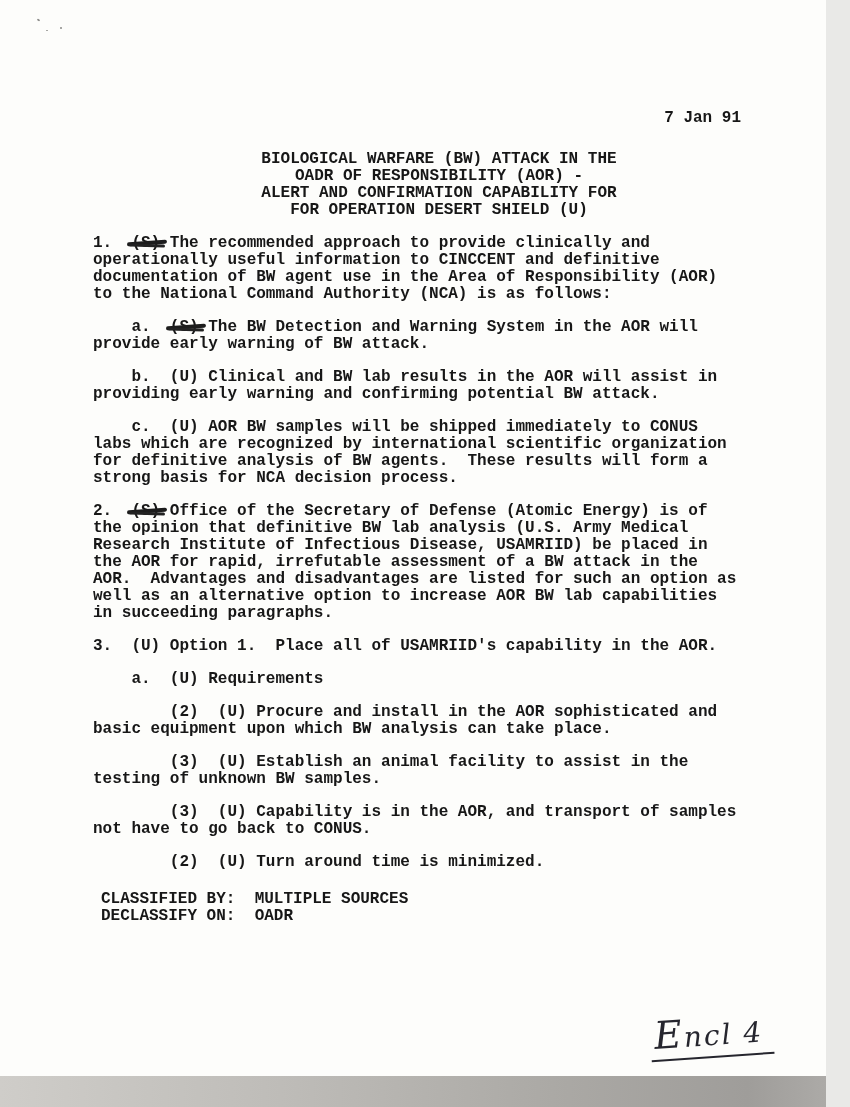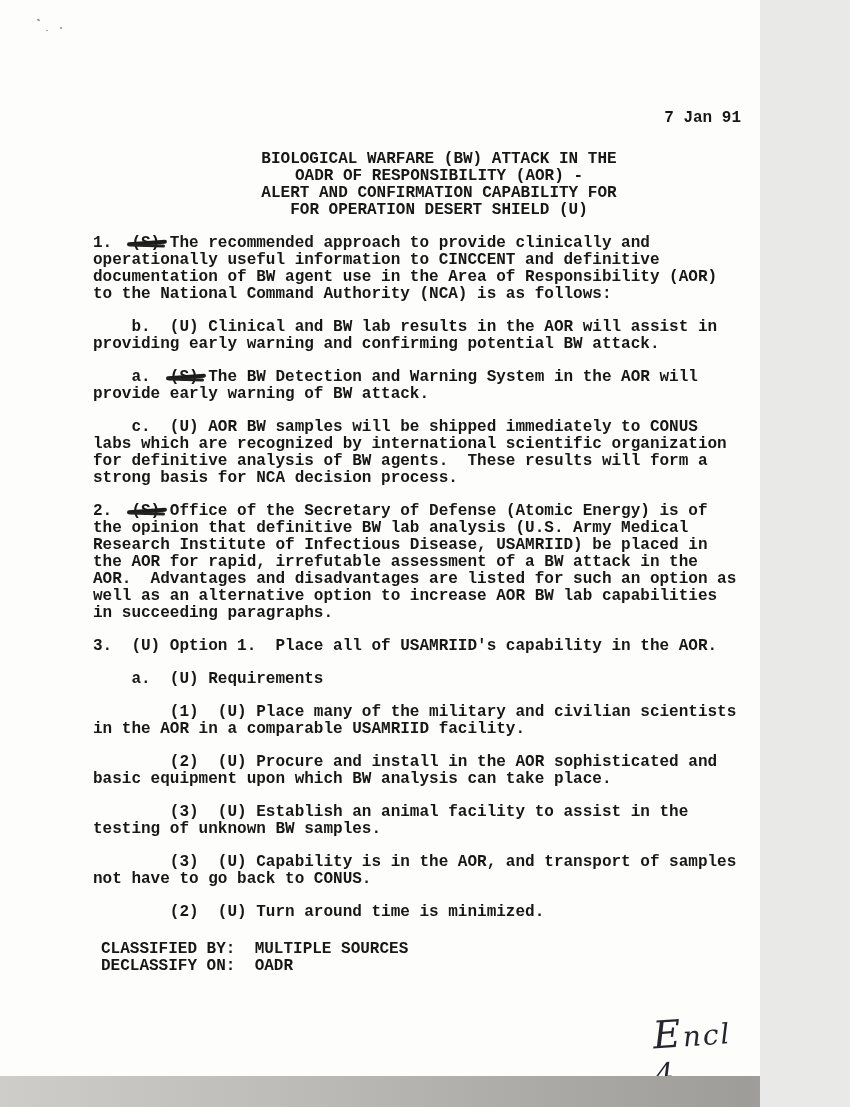--- a/index.html
+++ b/index.html
@@ -2,21 +2,21 @@
 <html><head>
 <meta charset="utf-8">
 <style>
   html, body {
     margin: 0;
     padding: 0;
     background: #e9e9e7;
   }
   .page {
     position: relative;
-    width: 760px;
+    width: 826px;
     height: 1107px;
     background: #fdfdfb;
     overflow: hidden;
     font-family: "Liberation Mono", "DejaVu Sans Mono", monospace;
     font-weight: 700;
     color: #171717;
   }
   .doc-body {
     position: absolute;
     left: 93px;
@@ -121,45 +121,43 @@
       <div class="title-line">OADR OF RESPONSIBILITY (AOR) -</div>
       <div class="title-line">ALERT AND CONFIRMATION CAPABILITY FOR</div>
       <div class="title-line">FOR OPERATION DESERT SHIELD (U)</div>
     </div>
 
     <p class="para"><span>1.  </span><span class="strike">(S)</span><span> The recommended approach to provide clinically and
 operationally useful information to CINCCENT and definitive
 documentation of BW agent use in the Area of Responsibility (AOR)
 to the National Command Authority (NCA) is as follows:</span></p>
 
+    <p class="para"><span>    a.  </span><span class="strike">(S)</span><span> The BW Detection and Warning System in the AOR will
+provide early warning of BW attack.</span></p>
+
     <p class="para"><span>    b.  (U) Clinical and BW lab results in the AOR will assist in
 providing early warning and confirming potential BW attack.</span></p>
-
-    <p class="para"><span>    a.  </span><span class="strike">(S)</span><span> The BW Detection and Warning System in the AOR will
-provide early warning of BW attack.</span></p>
 
     <p class="para"><span>    c.  (U) AOR BW samples will be shipped immediately to CONUS
 labs which are recognized by international scientific organization
 for definitive analysis of BW agents.  These results will form a
 strong basis for NCA decision process.</span></p>
 
     <p class="para"><span>2.  </span><span class="strike">(S)</span><span> Office of the Secretary of Defense (Atomic Energy) is of
 the opinion that definitive BW lab analysis (U.S. Army Medical
 Research Institute of Infectious Disease, USAMRIID) be placed in
 the AOR for rapid, irrefutable assessment of a BW attack in the
 AOR.  Advantages and disadvantages are listed for such an option as
 well as an alternative option to increase AOR BW lab capabilities
 in succeeding paragraphs.</span></p>
 
     <p class="para"><span>3.  (U) Option 1.  Place all of USAMRIID's capability in the AOR.</span></p>
 
     <p class="para"><span>    a.  (U) Requirements</span></p>
 
-    <p class="para"><span>        (1)  (U) Place many of the military and civilian scientists
-in the AOR in a comparable USAMRIID facility.</span></p>
 
     <p class="para"><span>        (2)  (U) Procure and install in the AOR sophisticated and
 basic equipment upon which BW analysis can take place.</span></p>
 
     <p class="para"><span>        (3)  (U) Establish an animal facility to assist in the
 testing of unknown BW samples.</span></p>
 
 
     <p class="para"><span>        (3)  (U) Capability is in the AOR, and transport of samples
 not have to go back to CONUS.</span></p>

